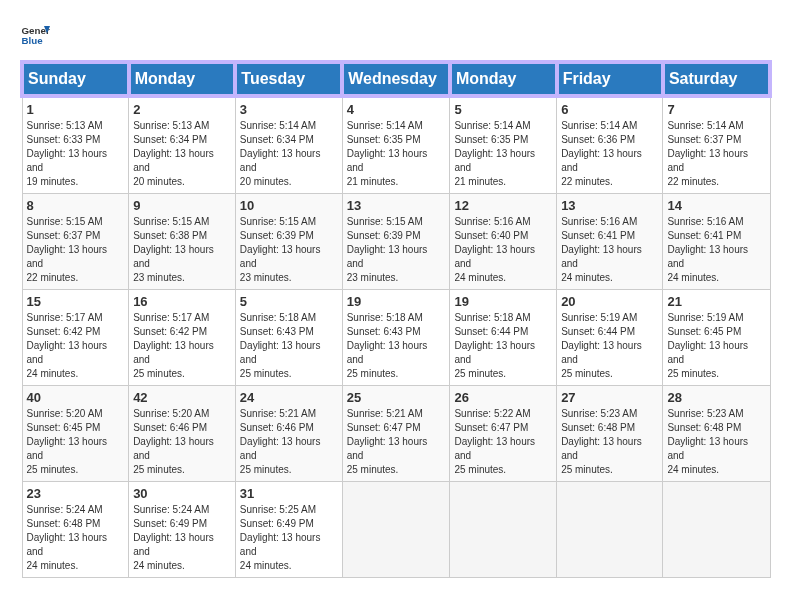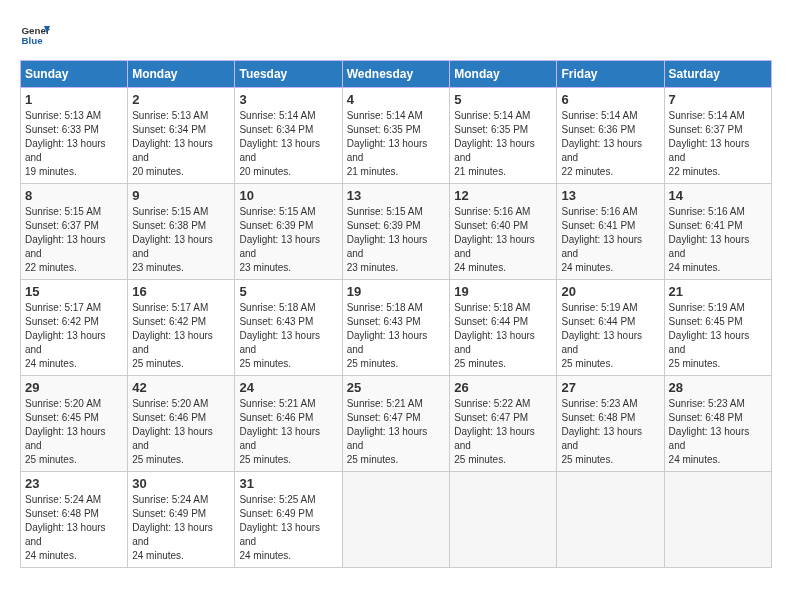--- a/index.html
+++ b/index.html
@@ -40,23 +40,23 @@
     table {
       width: 100%;
       border-collapse: collapse;
       font-size: 10px;
     }
     thead th {
       background-color: #2a7abf;
       color: #fff;
       padding: 6px 4px;
       text-align: left;
-      font-size: 12px;
+      font-size: 16px;
       font-weight: bold;
-      border: 1px solid #c4b5fd;
+      border: 4px solid #c4b5fd;
     }
     td {
       border: 1px solid #ccc;
       vertical-align: top;
       padding: 4px;
       width: 108px;
       height: 80px;
       background: #fff;
     }
     td.empty {
@@ -150,21 +150,21 @@
         <td><span class="day-num">19</span>
 <span class="day-info">Sunrise: 5:18 AM<br>Sunset: 6:43 PM<br>Daylight: 13 hours and<br> 25 minutes.</span></td>
         <td><span class="day-num">19</span>
 <span class="day-info">Sunrise: 5:18 AM<br>Sunset: 6:44 PM<br>Daylight: 13 hours and<br> 25 minutes.</span></td>
         <td><span class="day-num">20</span>
 <span class="day-info">Sunrise: 5:19 AM<br>Sunset: 6:44 PM<br>Daylight: 13 hours and<br> 25 minutes.</span></td>
         <td><span class="day-num">21</span>
 <span class="day-info">Sunrise: 5:19 AM<br>Sunset: 6:45 PM<br>Daylight: 13 hours and<br> 25 minutes.</span></td>
       </tr>
       <tr>
-        <td><span class="day-num">29</span>
+        <td><span class="day-num">40</span>
 <span class="day-info">Sunrise: 5:20 AM<br>Sunset: 6:45 PM<br>Daylight: 13 hours and<br> 25 minutes.</span></td>
         <td><span class="day-num">42</span>
 <span class="day-info">Sunrise: 5:20 AM<br>Sunset: 6:46 PM<br>Daylight: 13 hours and<br> 25 minutes.</span></td>
         <td><span class="day-num">24</span>
 <span class="day-info">Sunrise: 5:21 AM<br>Sunset: 6:46 PM<br>Daylight: 13 hours and<br> 25 minutes.</span></td>
         <td><span class="day-num">25</span>
 <span class="day-info">Sunrise: 5:21 AM<br>Sunset: 6:47 PM<br>Daylight: 13 hours and<br> 25 minutes.</span></td>
         <td><span class="day-num">26</span>
 <span class="day-info">Sunrise: 5:22 AM<br>Sunset: 6:47 PM<br>Daylight: 13 hours and<br> 25 minutes.</span></td>
         <td><span class="day-num">27</span>

